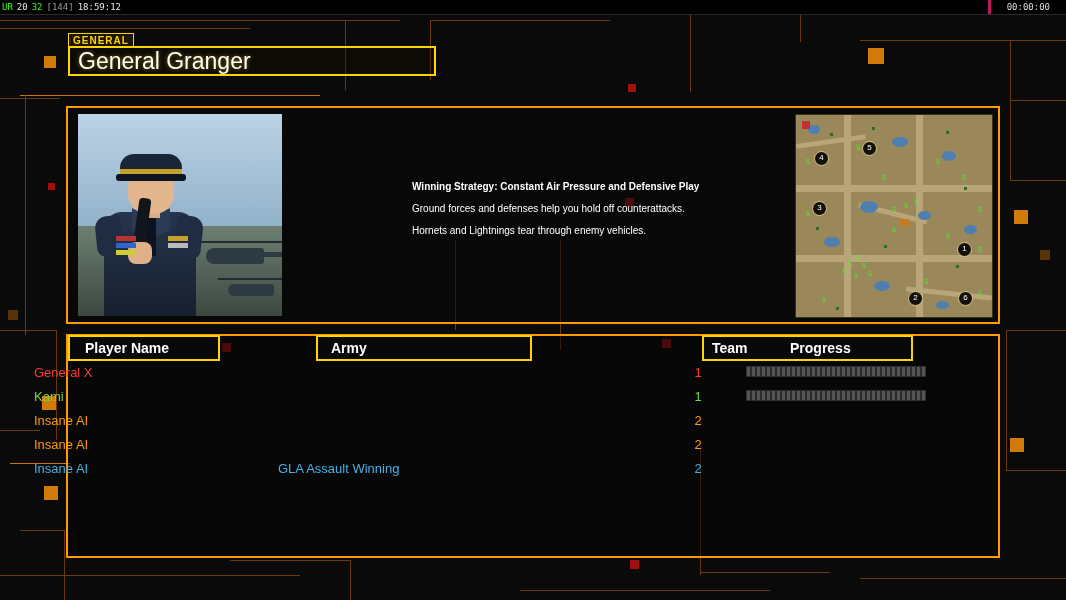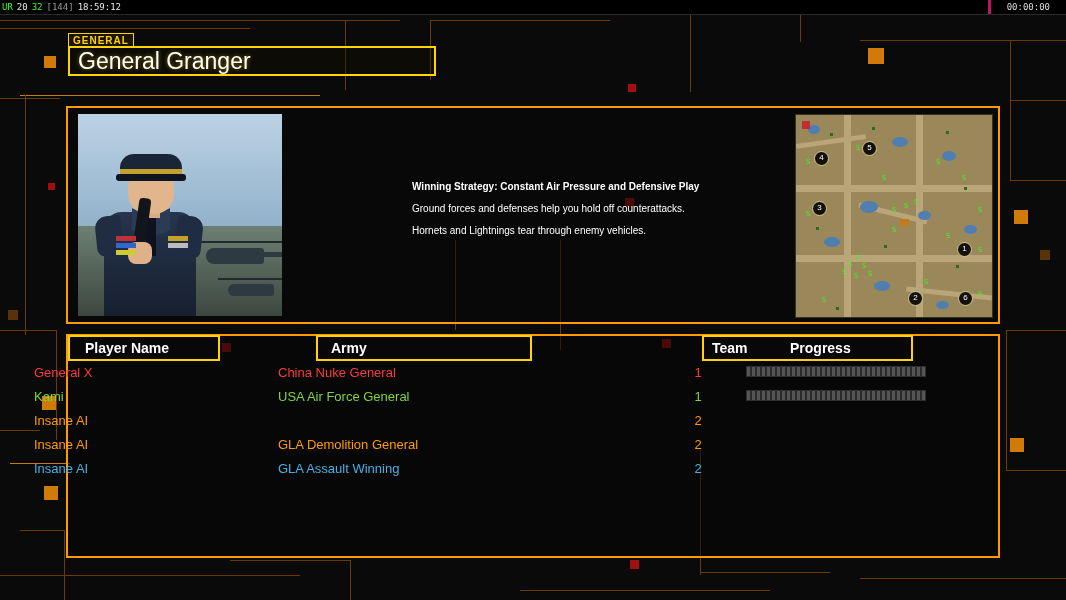--- a/index.html
+++ b/index.html
@@ -441,44 +441,41 @@
   <div class="hdr-box" id="hdr-name"></div>
   <div class="hdr-box" id="hdr-army"></div>
   <div class="hdr-box" id="hdr-team"></div>
   <div class="hdr-text" id="txt-name">Player Name</div>
   <div class="hdr-text" id="txt-army">Army</div>
   <div class="hdr-text" id="txt-team">Team</div>
   <div class="hdr-text" id="txt-progress">Progress</div>
 
   <div class="row" style="top:361px;">
     <div class="cell-name" style="color:#ff3a3a;">General X</div>
-    <div class="cell-army" style="color:#ff3a3a;">China Nuke General</div>
     <div class="cell-team" style="color:#ff3a3a;">1</div>
     <div class="cell-prog">
         <div class="progbar"></div>
       </div>
   </div>
 
   <div class="row" style="top:385px;">
     <div class="cell-name" style="color:#7bd640;">Kami</div>
-    <div class="cell-army" style="color:#7bd640;">USA Air Force General</div>
     <div class="cell-team" style="color:#7bd640;">1</div>
     <div class="cell-prog">
         <div class="progbar"></div>
       </div>
   </div>
 
   <div class="row" style="top:409px;">
     <div class="cell-name" style="color:#ff9b00;">Insane AI</div>
     <div class="cell-team" style="color:#ff9b00;">2</div>
   </div>
 
   <div class="row" style="top:433px;">
     <div class="cell-name" style="color:#ff9b00;">Insane AI</div>
-    <div class="cell-army" style="color:#ff9b00;">GLA Demolition General</div>
     <div class="cell-team" style="color:#ff9b00;">2</div>
   </div>
 
   <div class="row" style="top:457px;">
     <div class="cell-name" style="color:#46b0e6;">Insane AI</div>
     <div class="cell-army" style="color:#46b0e6;">GLA Assault Winning</div>
     <div class="cell-team" style="color:#46b0e6;">2</div>
   </div>
 
 

